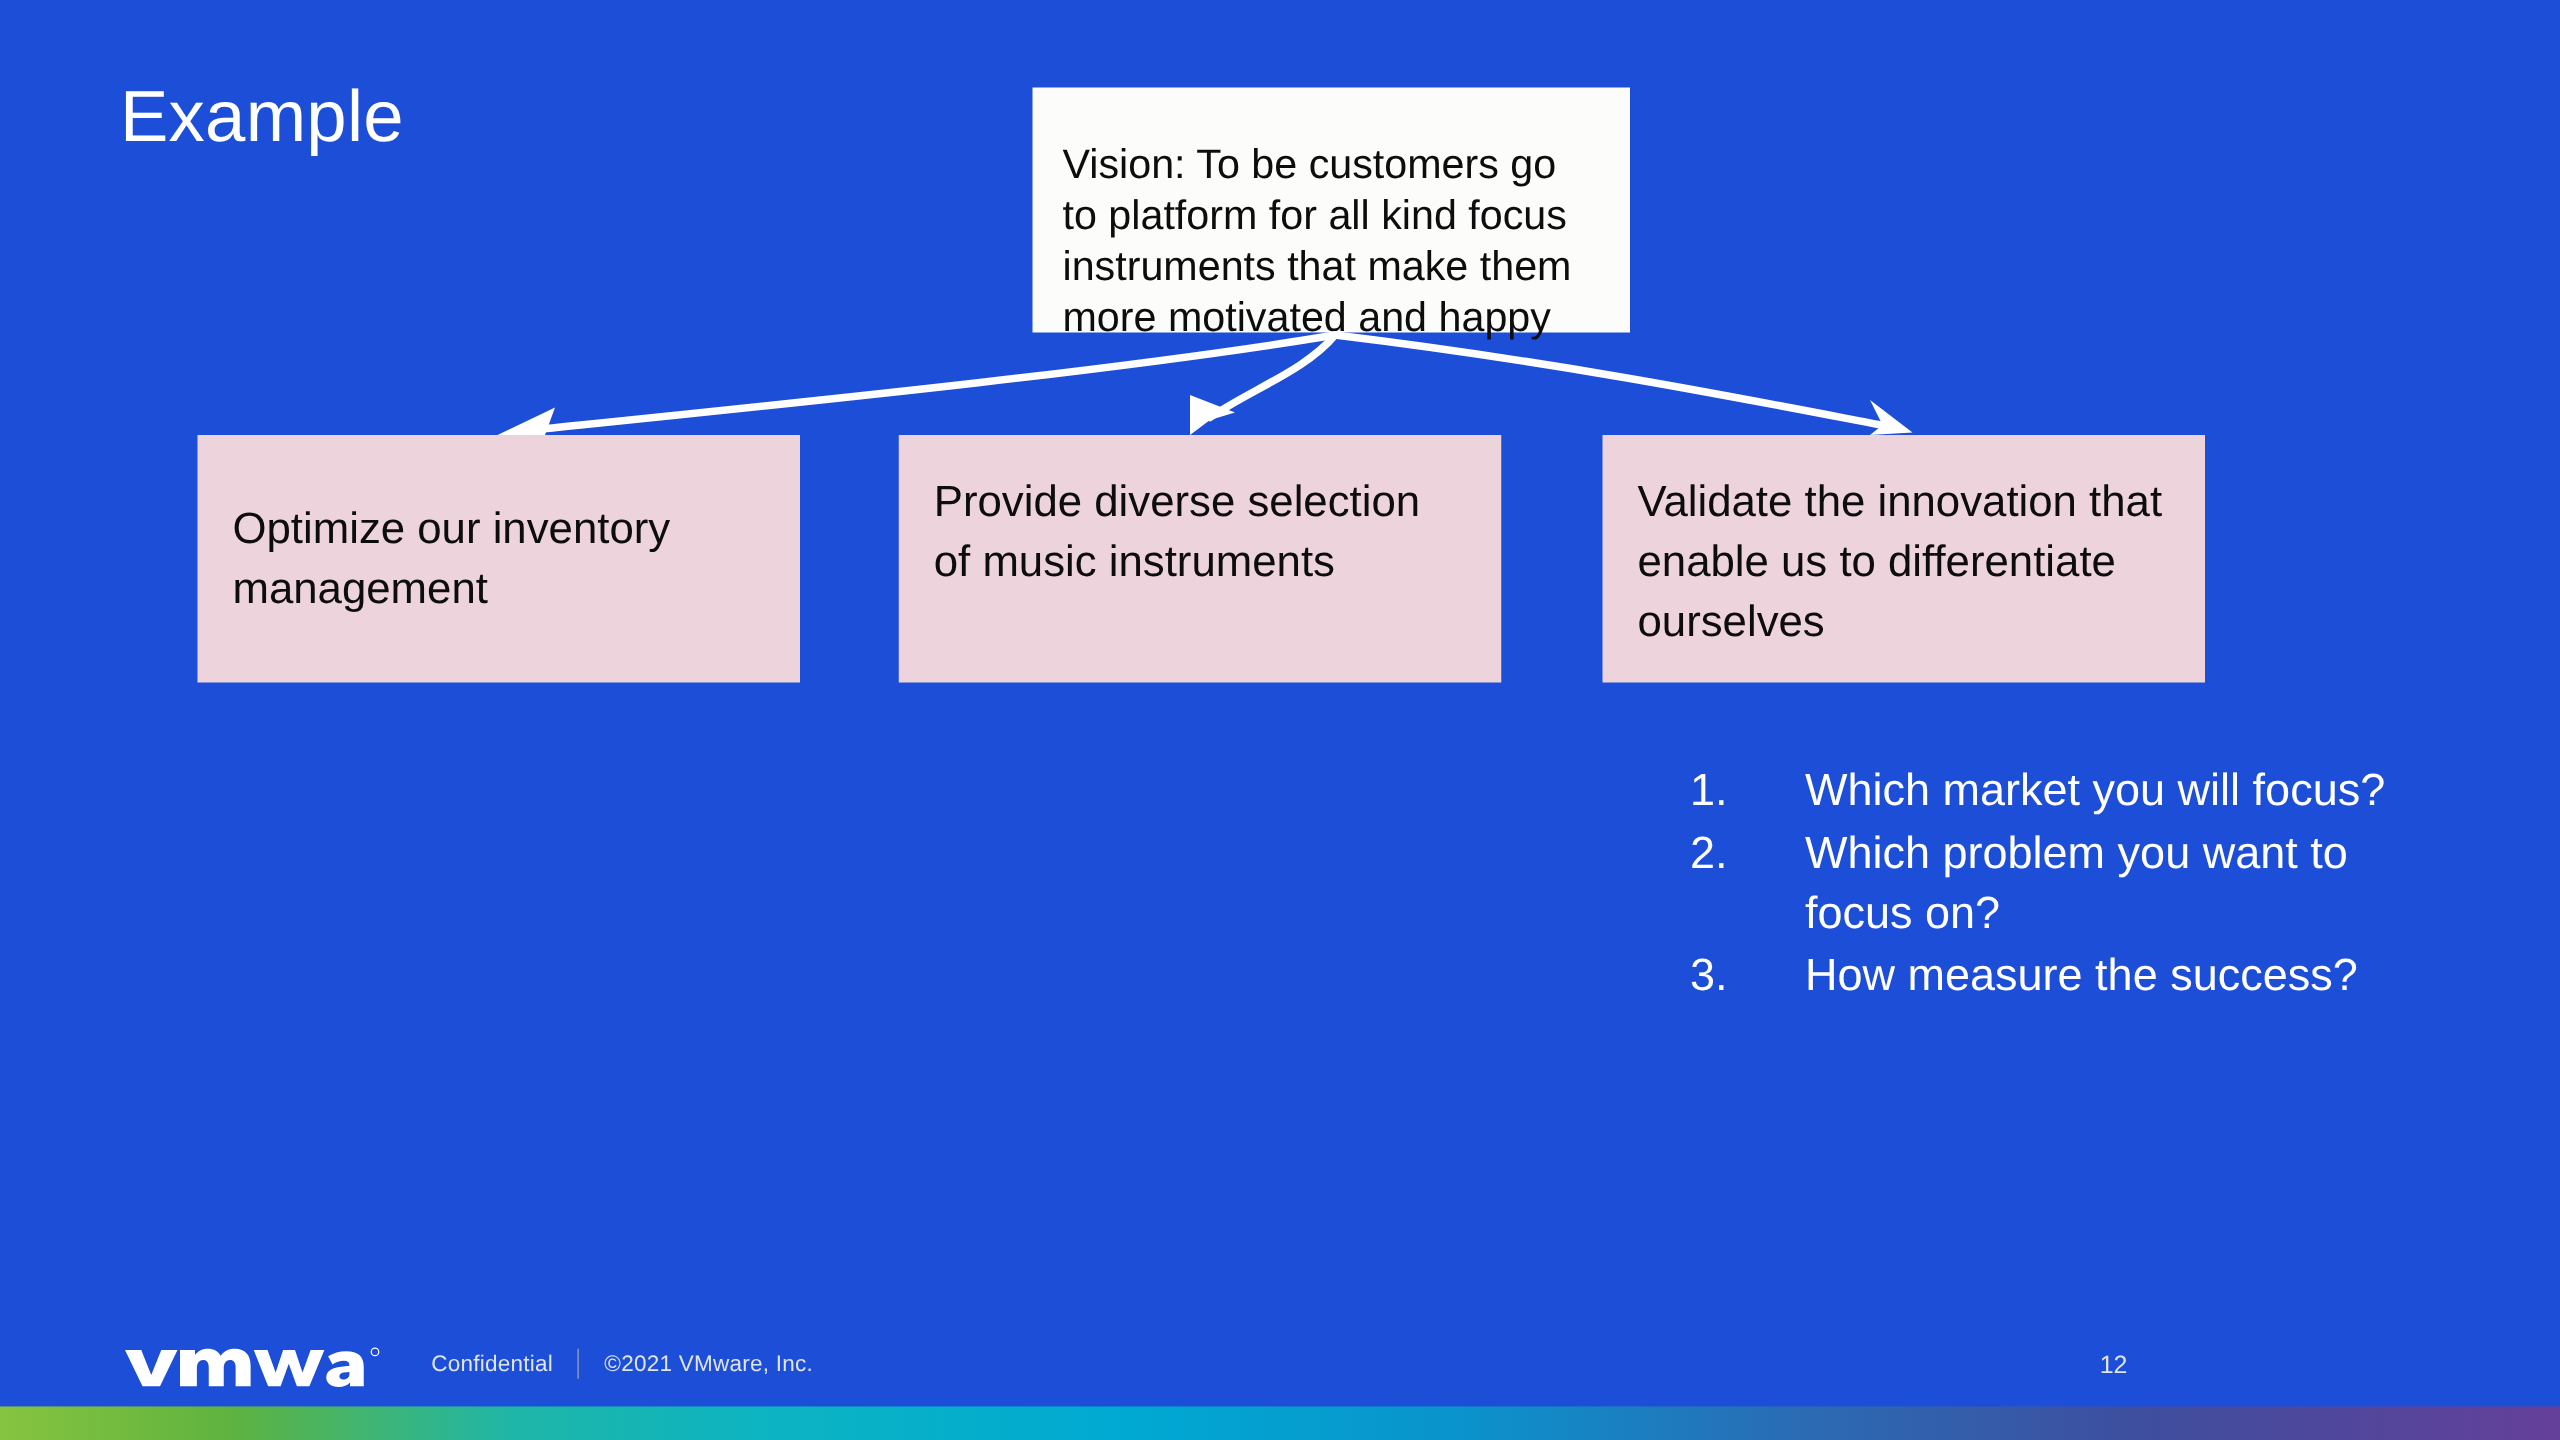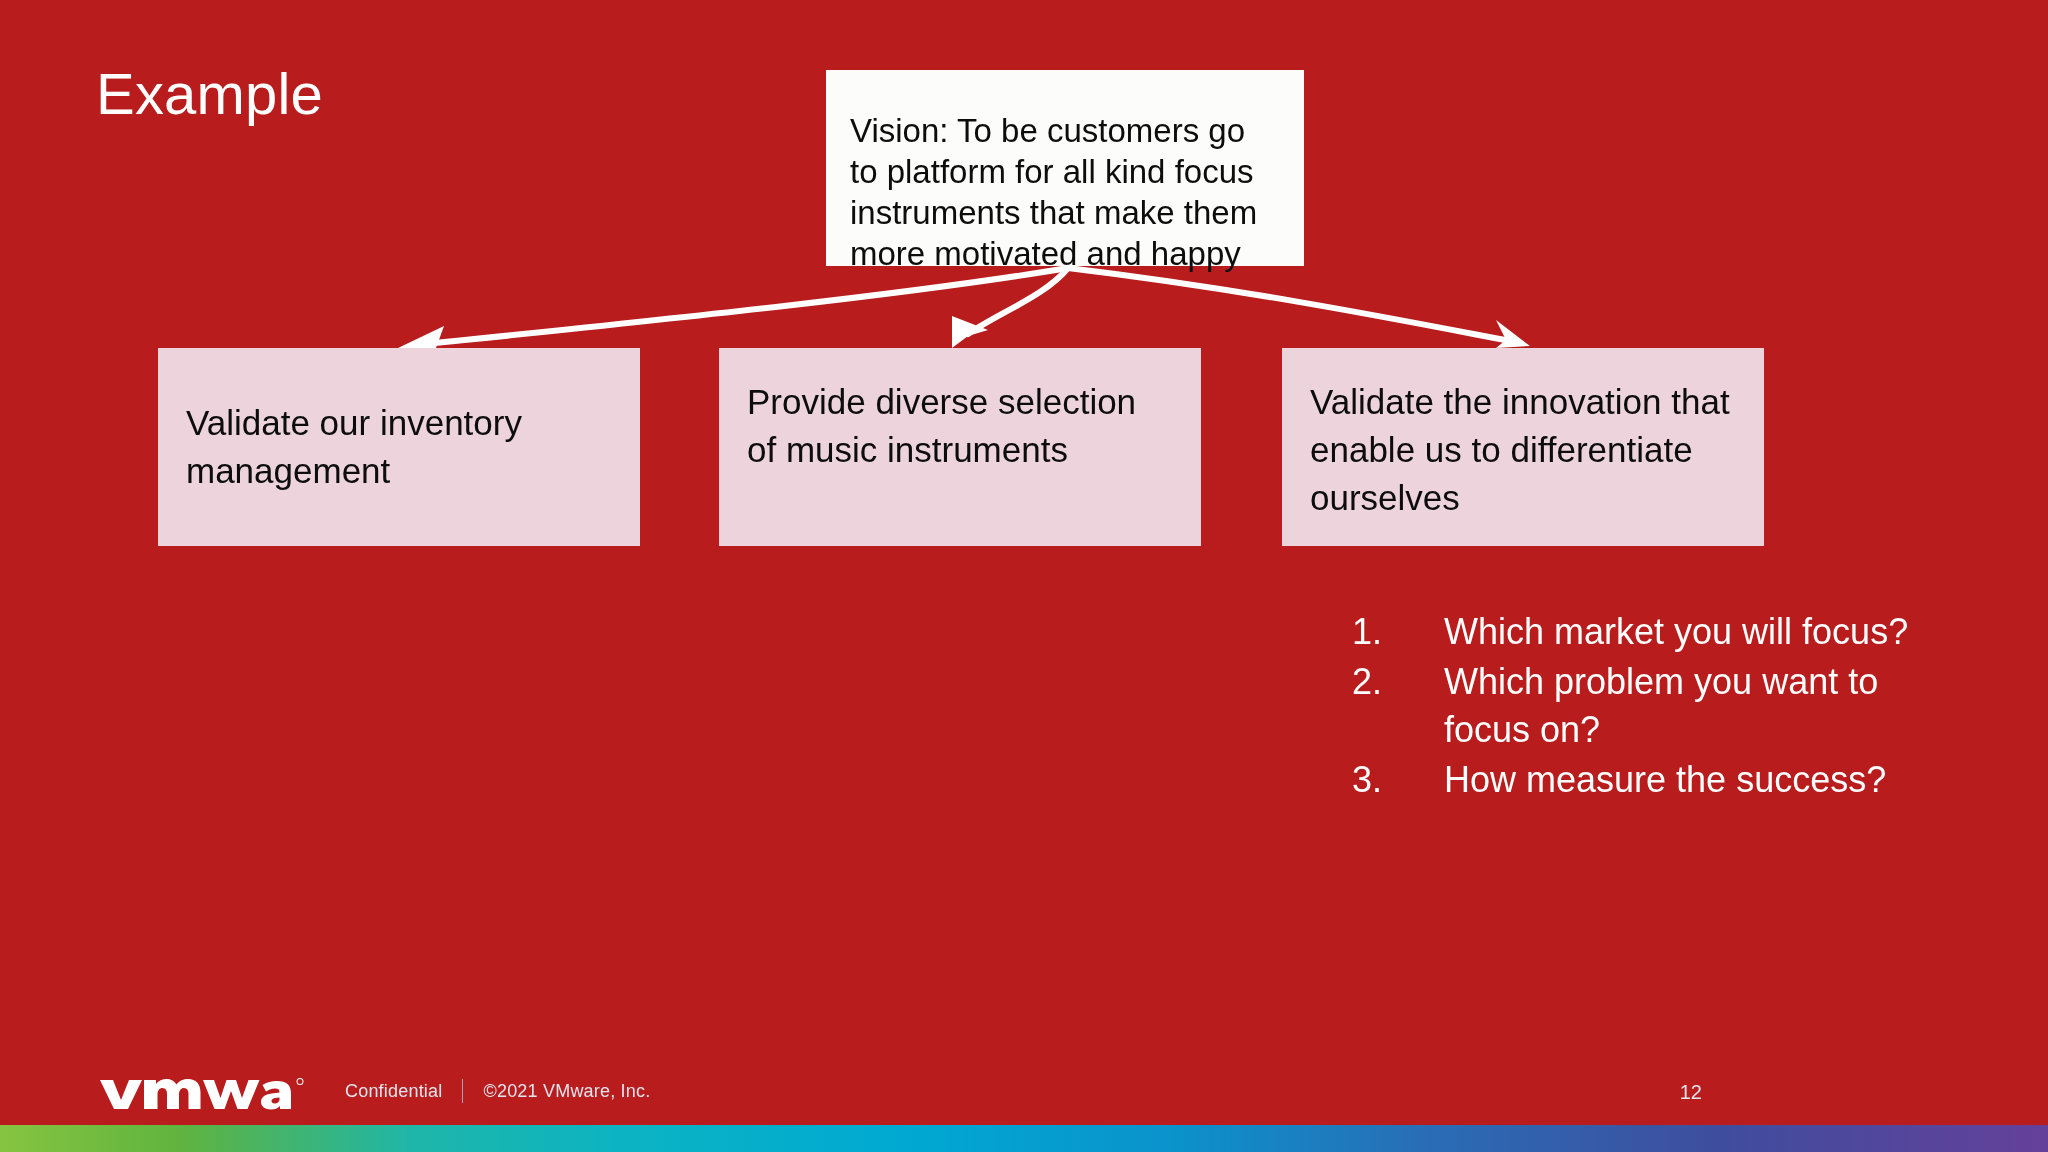--- a/index.html
+++ b/index.html
@@ -9,21 +9,21 @@
     background: #041E42;
   }
   body {
     font-family: "Liberation Sans", sans-serif;
     -webkit-font-smoothing: antialiased;
   }
   .slide {
     position: relative;
     width: 2048px;
     height: 1152px;
-    background: #b91c1c;
+    background: #1d4ed8;
     overflow: hidden;
   }
 
   
   .slide-title {
     position: absolute;
     left: 96px;
     top: 62px;
     font-size: 58px;
     line-height: 1.1;
@@ -201,21 +201,21 @@
       <path d="M1068 268 C 1250 290, 1400 320, 1505 340"></path>
     </g>
     <g fill="#ffffff" stroke="none">
       <polygon points="398,348 444,326 436,348 446,358"></polygon>
       <polygon points="952,348 952,316 988,330 968,336"></polygon>
       <polygon points="1530,346 1496,320 1506,340 1496,348"></polygon>
     </g>
   </svg>
 
   <div class="pink-box pink-box-1">
-    <div class="pb-text">Validate our inventory management</div>
+    <div class="pb-text">Optimize our inventory management</div>
   </div>
 
   <div class="pink-box pink-box-3">
     <div class="pb-text">Validate the innovation that enable us to differentiate ourselves</div>
   </div>
 
   <div class="pink-box pink-box-2">
     <div class="pb-text">Provide diverse selection of music instruments</div>
   </div>
 

